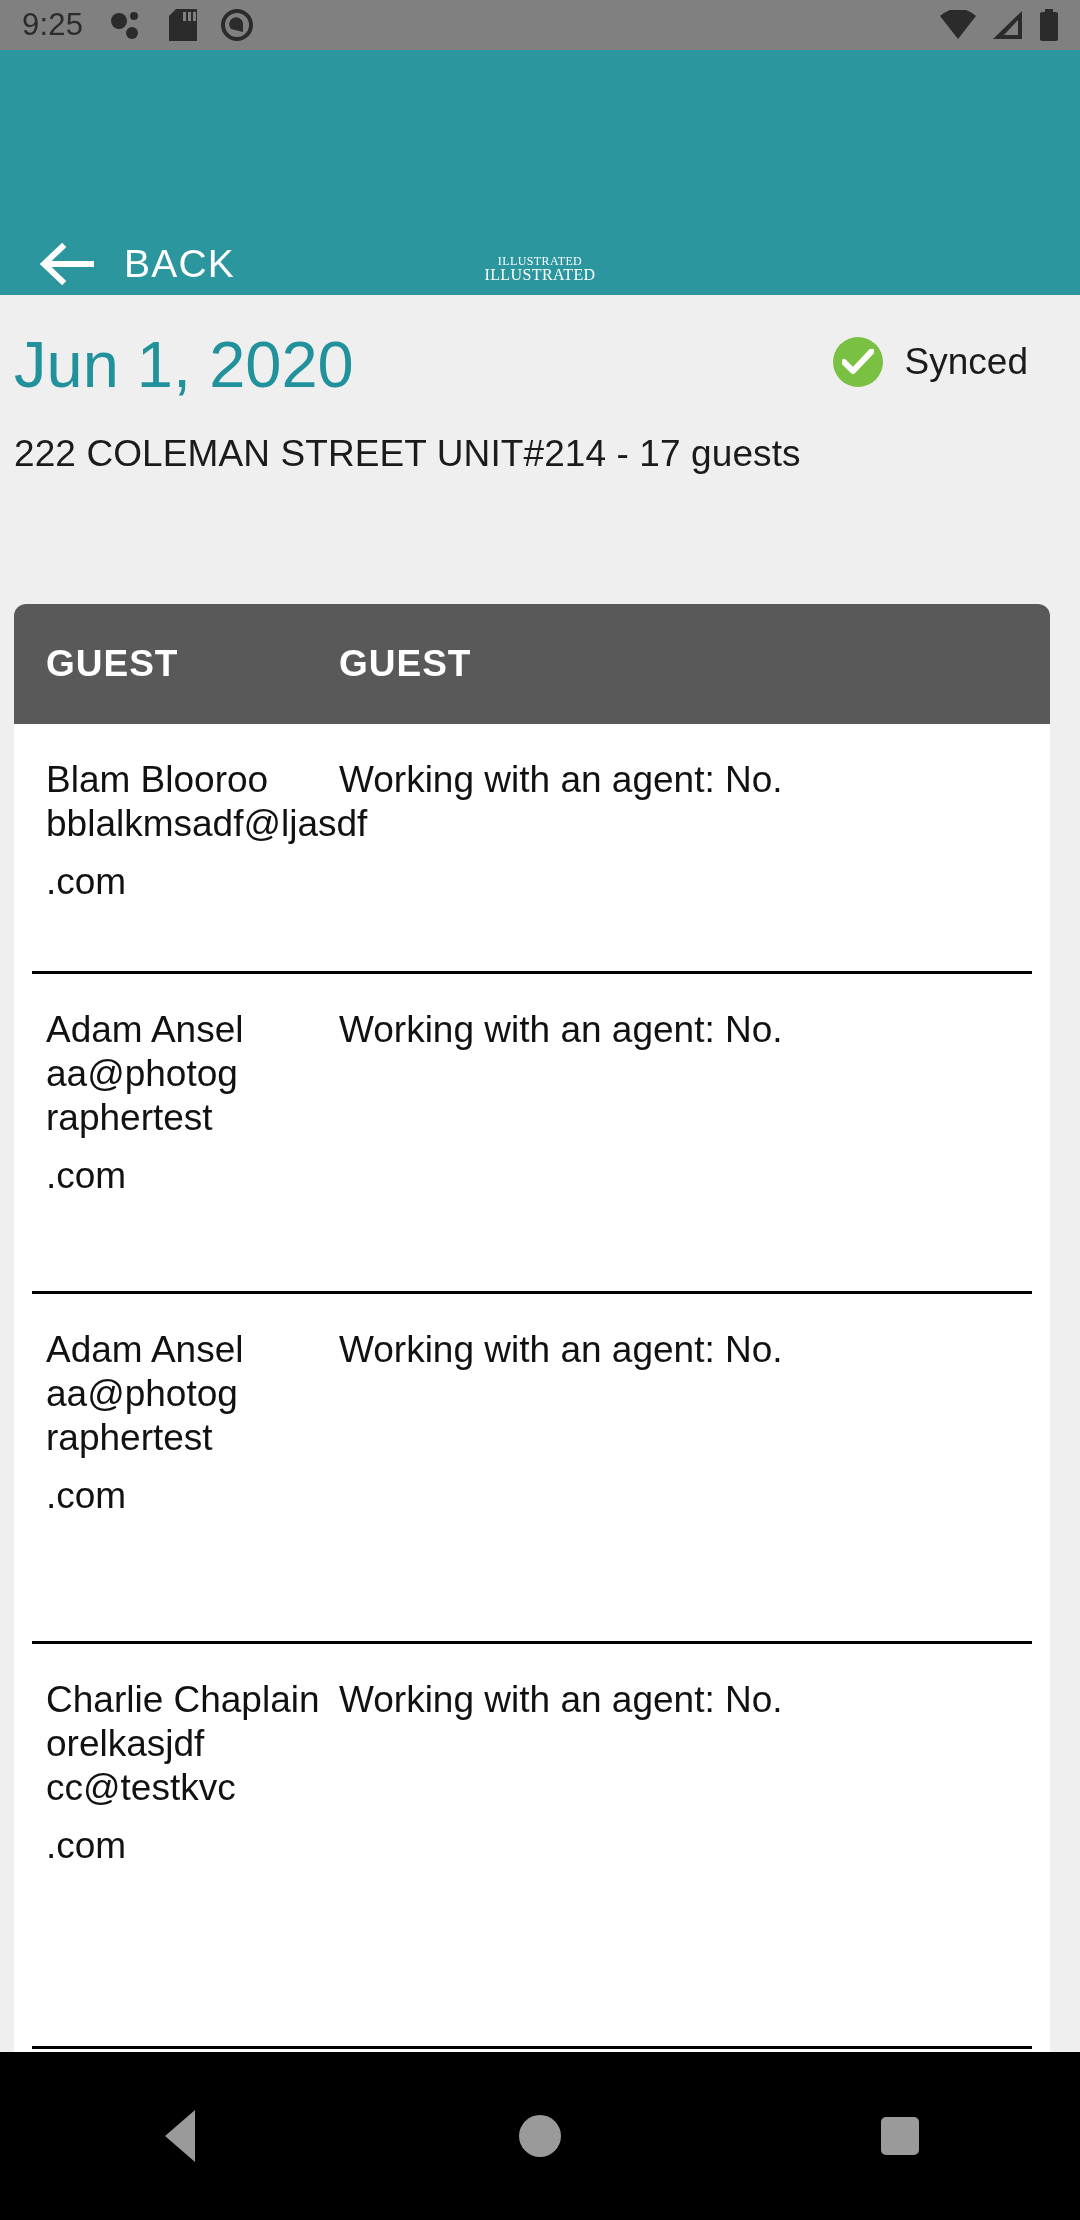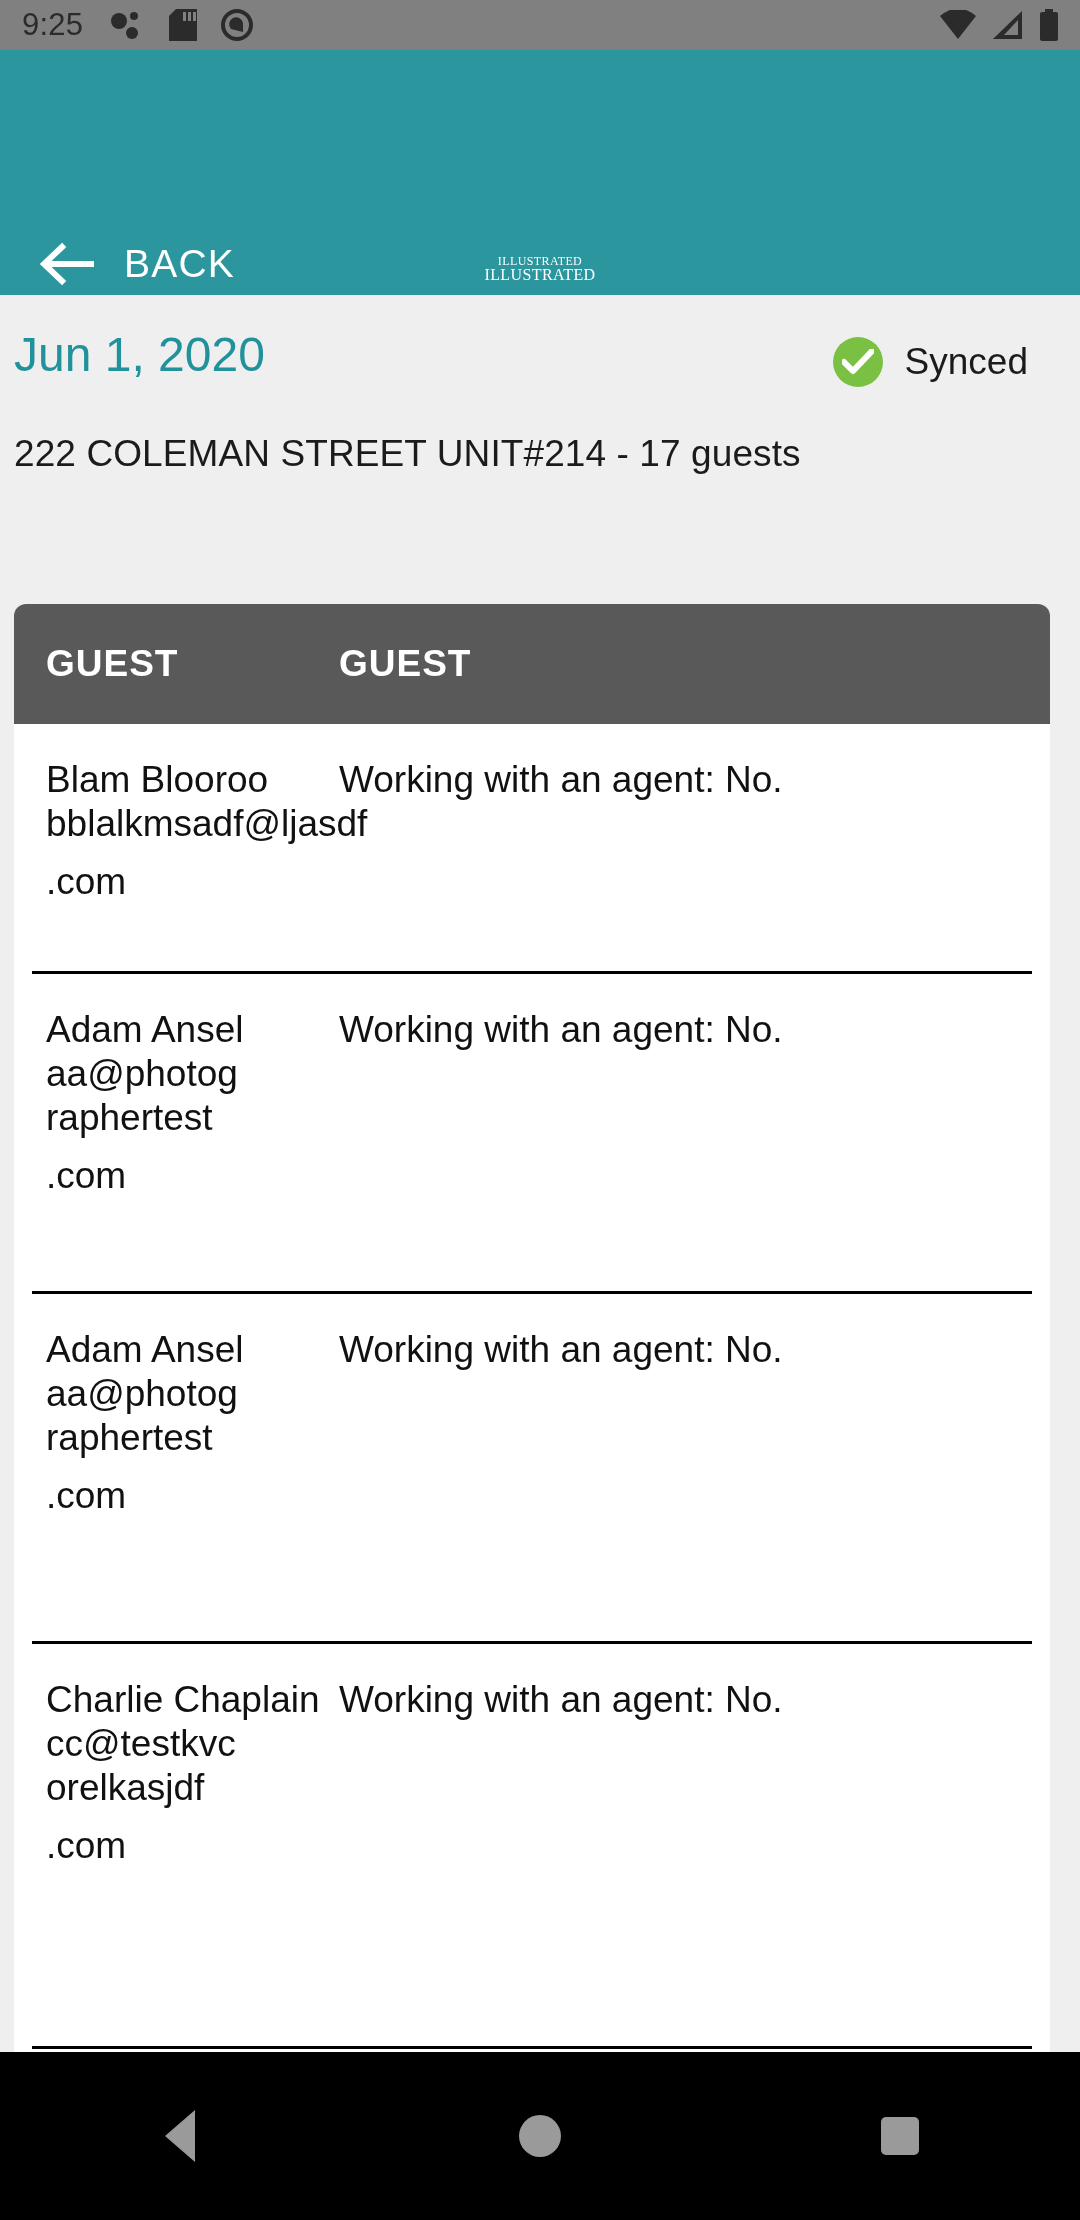--- a/index.html
+++ b/index.html
@@ -50,21 +50,21 @@
   .logo-l2 { font-size:16px; letter-spacing:.4px; display:block; }
 
   
   .content { position:absolute; top:295px; left:0; width:1080px; background:#efefef; }
 
   .inforow {
     position:relative; height:120px;
   }
   .date {
     position:absolute; left:14px; top:32px;
-    color:#21929b; font-size:48px; font-weight:400;
+    color:#21929b; font-size:65px; font-weight:400;
     font-family:"Liberation Sans", sans-serif;
   }
   .syncwrap {
     position:absolute; right:52px; top:42px;
     display:flex; align-items:center; gap:22px;
   }
   .sync-circle {
     width:50px; height:50px; border-radius:50%;
     background:#7ac143; position:relative; flex:0 0 auto;
   }
@@ -231,22 +231,22 @@
       </div>
       <div class="cell-note">
         <div class="note-text">Working with an agent: No.</div>
       </div>
       <div class="divider"></div>
     </div>
 
     <div class="trow" style="height:405px;">
       <div class="cell-guest">
         <div class="gname">Charlie Chaplain</div>
+        <div class="gmail-line">orelkasjdf</div>
         <div class="gmail-line">cc@testkvc</div>
-        <div class="gmail-line">orelkasjdf</div>
         <div class="gmail-line tld">.com</div>
       </div>
       <div class="cell-note">
         <div class="note-text">Working with an agent: No.</div>
       </div>
       <div class="divider"></div>
     </div>
   </div>
 
   <div class="navbar">

